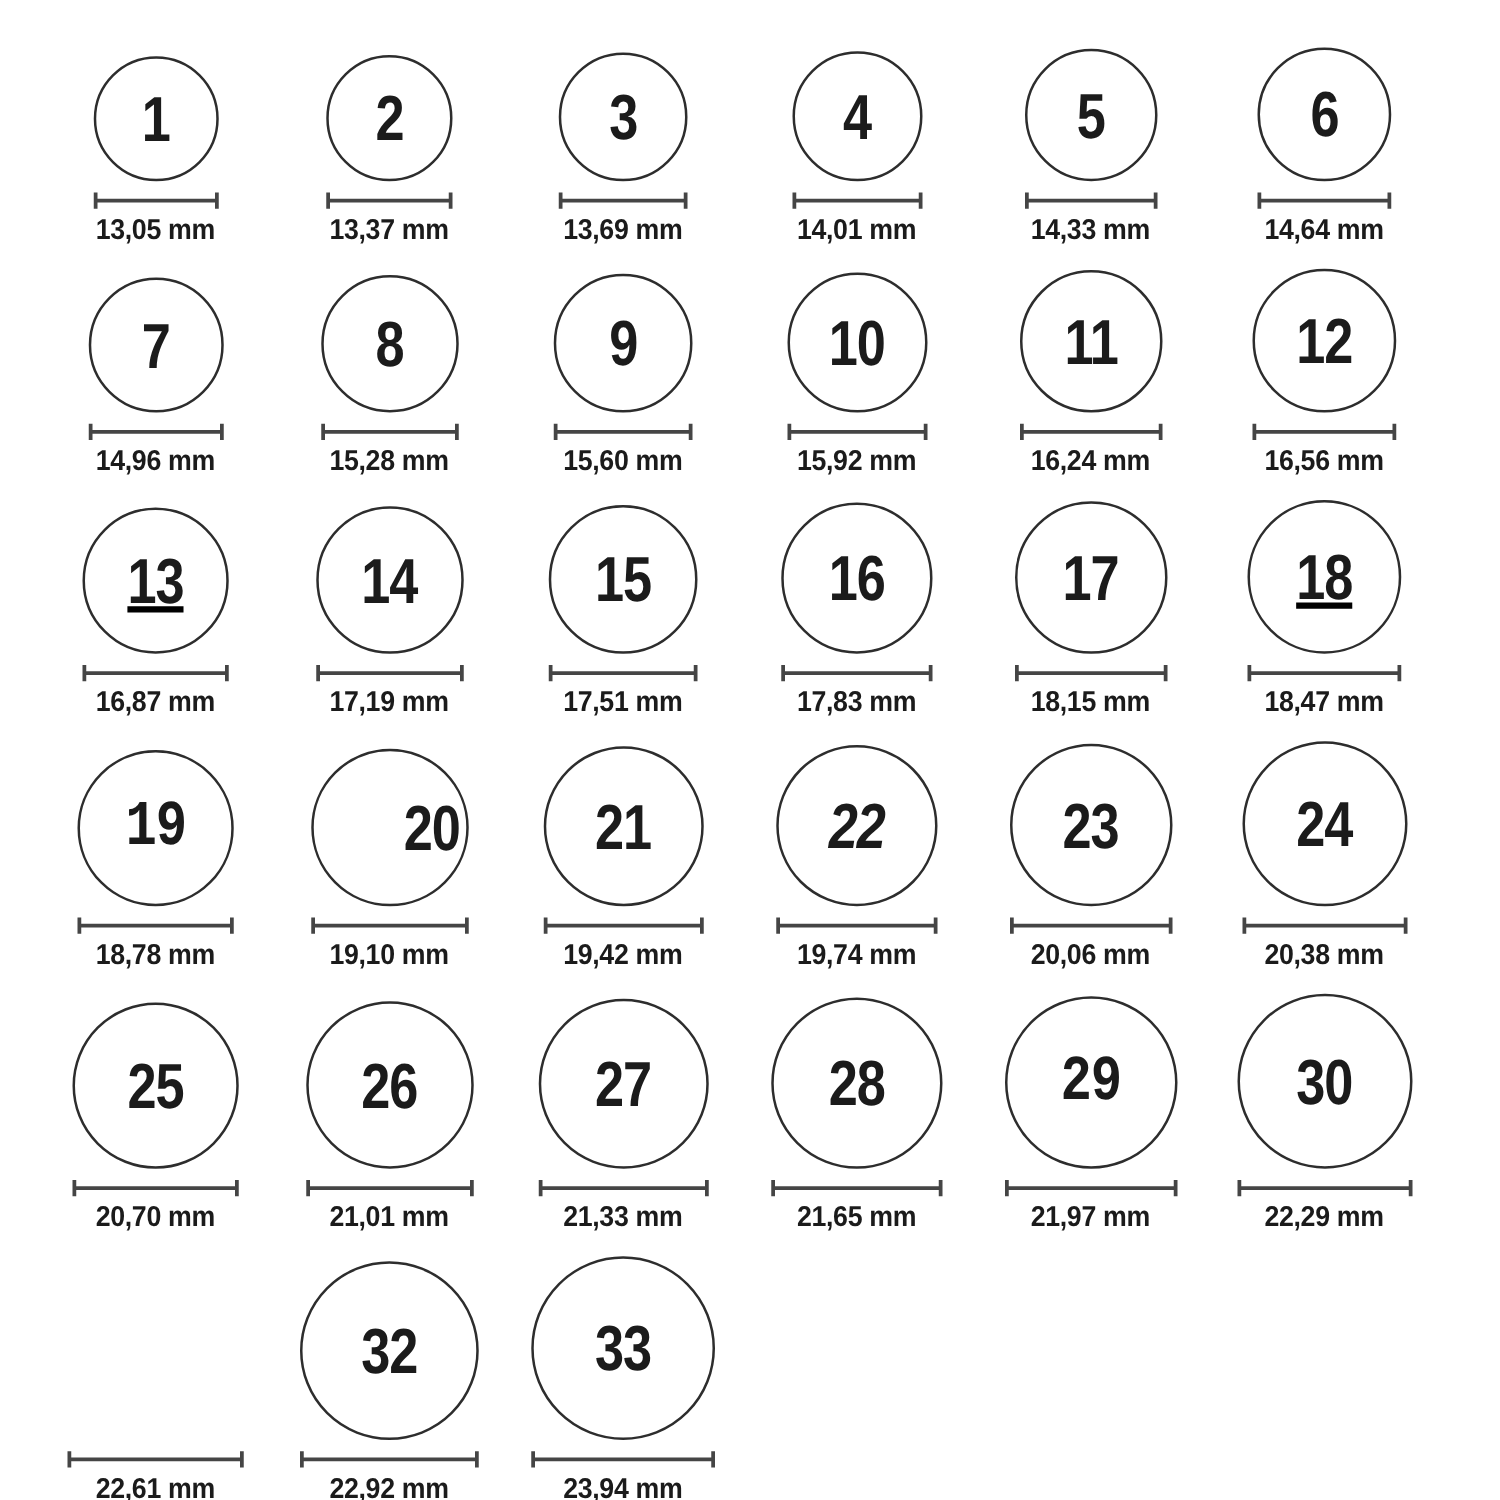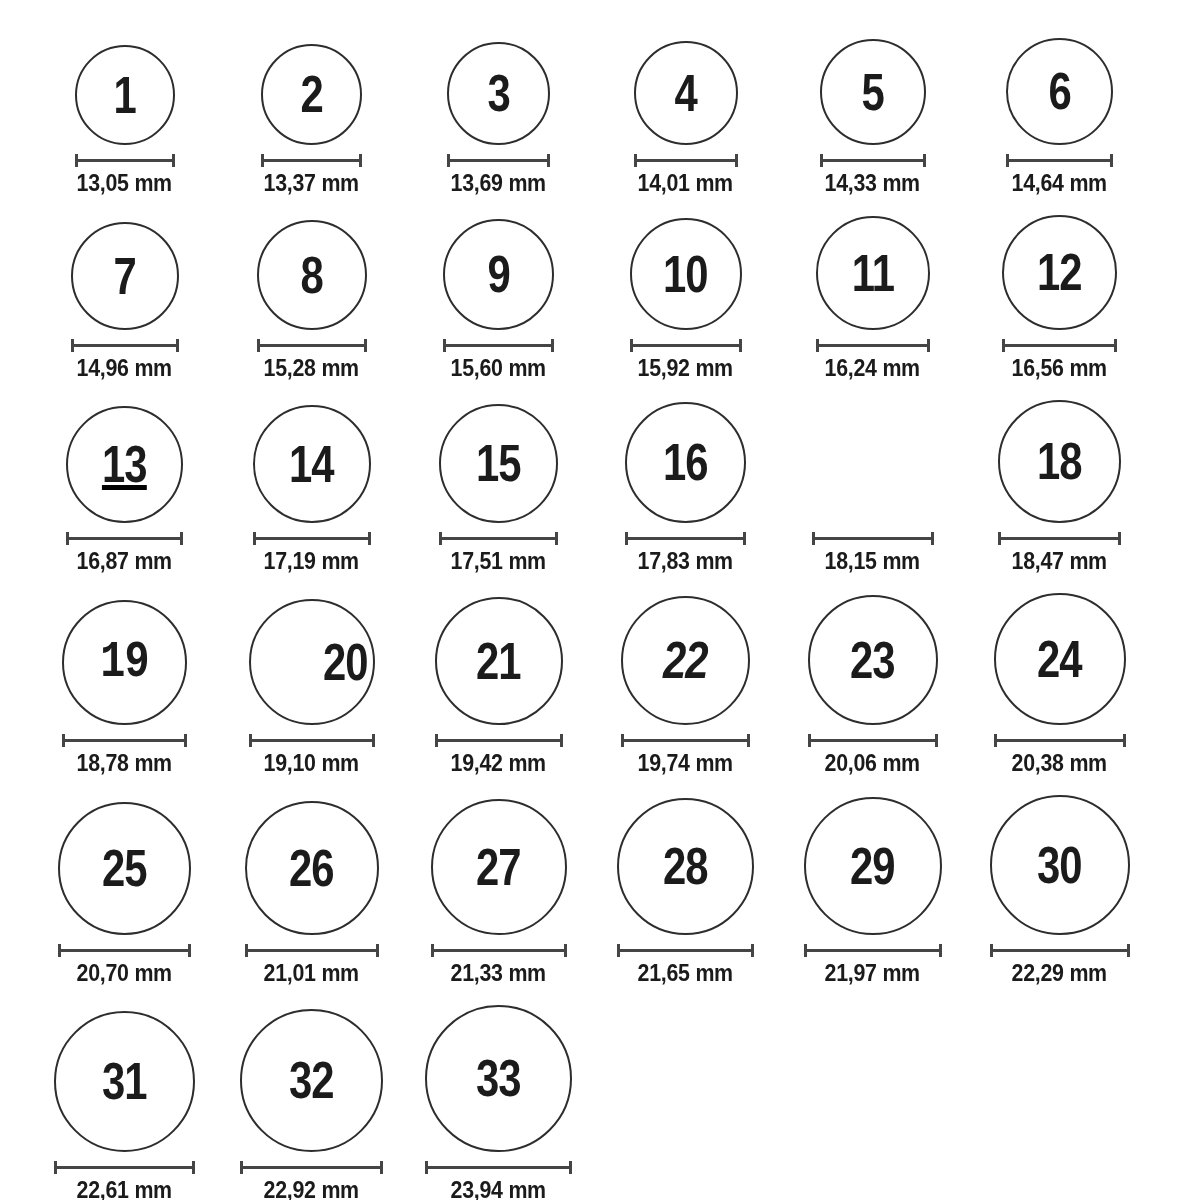--- a/index.html
+++ b/index.html
@@ -229,27 +229,30 @@
       <div class="cell">
         <div class="circle" style="width: 121px; height: 121px;">
           <span class="num">16</span>
         </div>
         <div class="dim" style="width: 121px;">
           <span class="bar"></span>
         </div>
         <div class="label">17,83 mm</div>
       </div>
       <div class="cell">
+        <div class="circle" style="width: 122px; height: 122px;">
+          <span class="num">17</span>
+        </div>
         <div class="dim" style="width: 122px;">
           <span class="bar"></span>
         </div>
         <div class="label">18,15 mm</div>
       </div>
       <div class="cell">
-        <div class="circle" style="width: 123px; height: 123px;">
+        <div class="circle" style="width: 123px; height: 123px; text-decoration: underline;">
           <span class="num">18</span>
         </div>
         <div class="dim" style="width: 123px;">
           <span class="bar"></span>
         </div>
         <div class="label">18,47 mm</div>
       </div>
     </div>
     <div class="row">
       <div class="cell">
@@ -338,43 +341,40 @@
       <div class="cell">
         <div class="circle" style="width: 137px; height: 137px;">
           <span class="num">28</span>
         </div>
         <div class="dim" style="width: 137px;">
           <span class="bar"></span>
         </div>
         <div class="label">21,65 mm</div>
       </div>
       <div class="cell">
-        <div class="circle" style="width: 138px; height: 138px;">
+        <div class="circle" style="width: 138px; height: 138px; font-family: Liberation Mono, monospace;">
           <span class="num">29</span>
         </div>
         <div class="dim" style="width: 138px;">
           <span class="bar"></span>
         </div>
         <div class="label">21,97 mm</div>
       </div>
       <div class="cell">
         <div class="circle" style="width: 140px; height: 140px; text-align: center;">
           <span class="num">30</span>
         </div>
         <div class="dim" style="width: 140px;">
           <span class="bar"></span>
         </div>
         <div class="label">22,29 mm</div>
       </div>
     </div>
     <div class="row">
       <div class="cell">
-        <div class="circle" style="width: 141px; height: 141px;">
-          <span class="num">31</span>
-        </div>
         <div class="dim" style="width: 141px;">
           <span class="bar"></span>
         </div>
         <div class="label">22,61 mm</div>
       </div>
       <div class="cell">
         <div class="circle" style="width: 143px; height: 143px;">
           <span class="num">32</span>
         </div>
         <div class="dim" style="width: 143px;">

